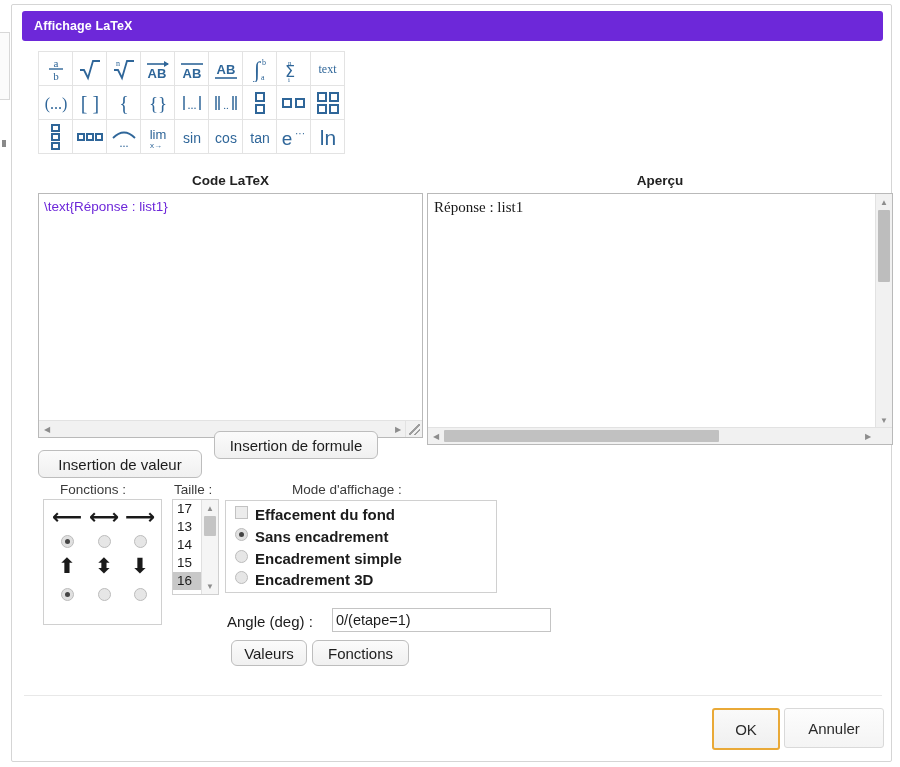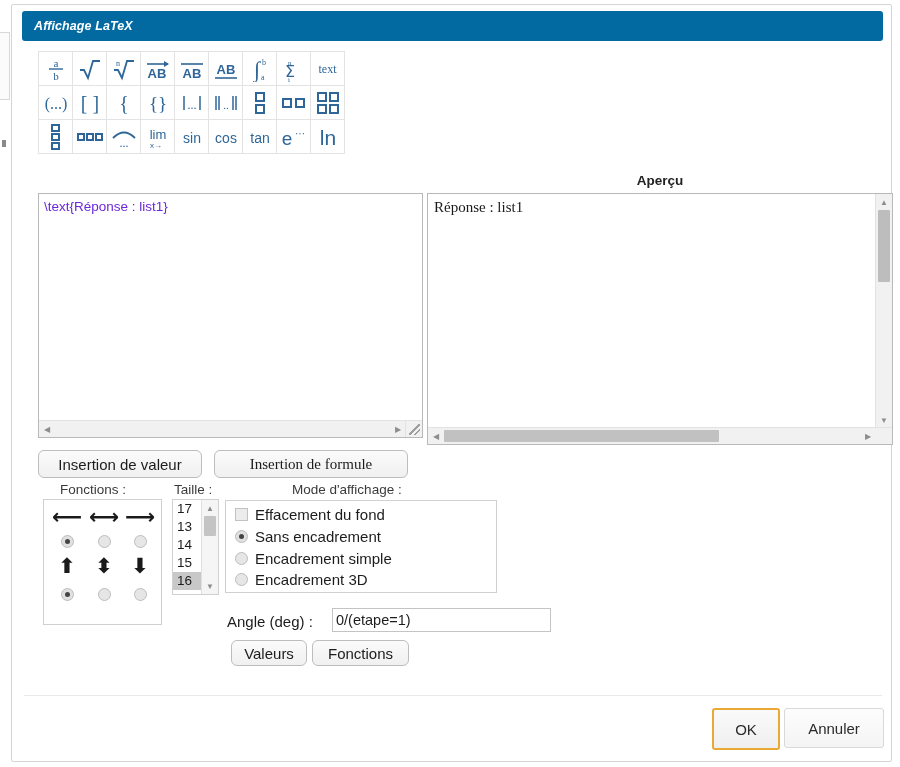--- a/index.html
+++ b/index.html
@@ -18,22 +18,22 @@
   .behind-dot { position:absolute; left:2px; top:140px; width:4px; height:7px; background:#8a8a8a; }
 
   .dialog {
     position: absolute; left: 11px; top: 4px; width: 881px; height: 758px;
     background: #ffffff; border: 1px solid #d5d5d5; border-radius: 2px;
     box-sizing: border-box;
   }
 
   .titlebar {
     position: absolute; left: 10px; top: 6px; width: 861px; height: 30px;
-    background: #0369a1; border-radius: 3px;
-    display: flex; align-items: center; font-style: italic;
+    background: #6d28d9; border-radius: 3px;
+    display: flex; align-items: center;
   }
   .titlebar-text {
     color: #ffffff; font-size: 12.5px; font-weight: bold;
     padding-left: 12px; letter-spacing: 0.1px;
   }
 
   
   .toolbar { position: absolute; left: 26px; top: 46px; }
   .tb-row { display: flex; }
   .tb-btn {
@@ -107,21 +107,21 @@
   
   .btn {
     box-sizing: border-box;
     background: linear-gradient(#fbfbfb,#f0f0f0);
     border: 1px solid #bdbdbd; border-radius: 6px;
     font-size: 15px; color: #1c1c1c; font-family: "Liberation Sans", sans-serif;
     display: inline-flex; align-items: center; justify-content: center;
     cursor: default; user-select: none;
   }
   #btn-insert-value { position:absolute; left:26px; top:445px; width:164px; height:28px; }
-  #btn-insert-formula { position:absolute; left:202px; top:445px; width:194px; height:28px;font-family:Liberation Serif, serif; }
+  #btn-insert-formula { position:absolute; left:202px; top:426px; width:164px; height:28px; }
   #btn-valeurs { position:absolute; left:219px; top:635px; width:76px; height:26px; }
   #btn-fonctions { position:absolute; left:300px; top:635px; width:97px; height:26px; }
 
   
   .grp-title {
     position: absolute; font-size: 13.5px; color: #3a3a3a;
     font-family: "Liberation Sans", sans-serif;
   }
   .grp-box {
     position: absolute; box-sizing: border-box;
@@ -156,22 +156,23 @@
   }
 
   
   .size-list { position:absolute; left:0; top:0; bottom:0; width:30px; overflow:hidden; }
   .size-item { height:18px; line-height:18px; padding-left:4px; font-size:13.5px; color:#1c1c1c; }
   .size-item.sel { background:#c8c8c8; }
 
   
   .mode-row {
     position: absolute; left: 9px; font-size: 15px; color: #1c1c1c;
-    display: flex; align-items: center; gap: 7px;
+    display: flex; gap: 7px;
     font-family: "Liberation Sans", sans-serif;
+    font-weight: bold;
   }
 
   
   #angle-label { position:absolute; left:215px; top:608px; font-size:15px; color:#1c1c1c; }
   #angle-input {
     position:absolute; left:320px; top:603px; width:219px; height:24px; box-sizing:border-box;
     border:1px solid #c4c4c4; background:#ffffff; font-size:14.5px; color:#1c1c1c;
     padding: 0 3px; font-family:"Liberation Sans", sans-serif; line-height:22px;
   }
 
@@ -376,20 +377,21 @@
         </div>
         <div class="tb-btn">
           <svg width="26" height="26" viewBox="0 0 26 26">
               <text x="13" y="21" font-size="21" text-anchor="middle" fill="#2f6699" font-family="Liberation Sans, sans-serif">ln</text>
             </svg>
         </div>
       </div>
 
     </div>
 
+    <div class="col-label" id="label-code">Code LaTeX</div>
     <div class="col-label" id="label-preview">Aperçu</div>
 
     <div class="pane" id="code-pane">
       <div class="code-text">\text{Réponse : list1}</div>
       <div class="sb-h" style="width:100%;">
         <div class="sb-arrow">◀</div>
         <div class="sb-track-h"></div>
         <div class="sb-arrow" style="margin-right:16px;">▶</div>
       </div>
       <div class="resize-grip"></div>

